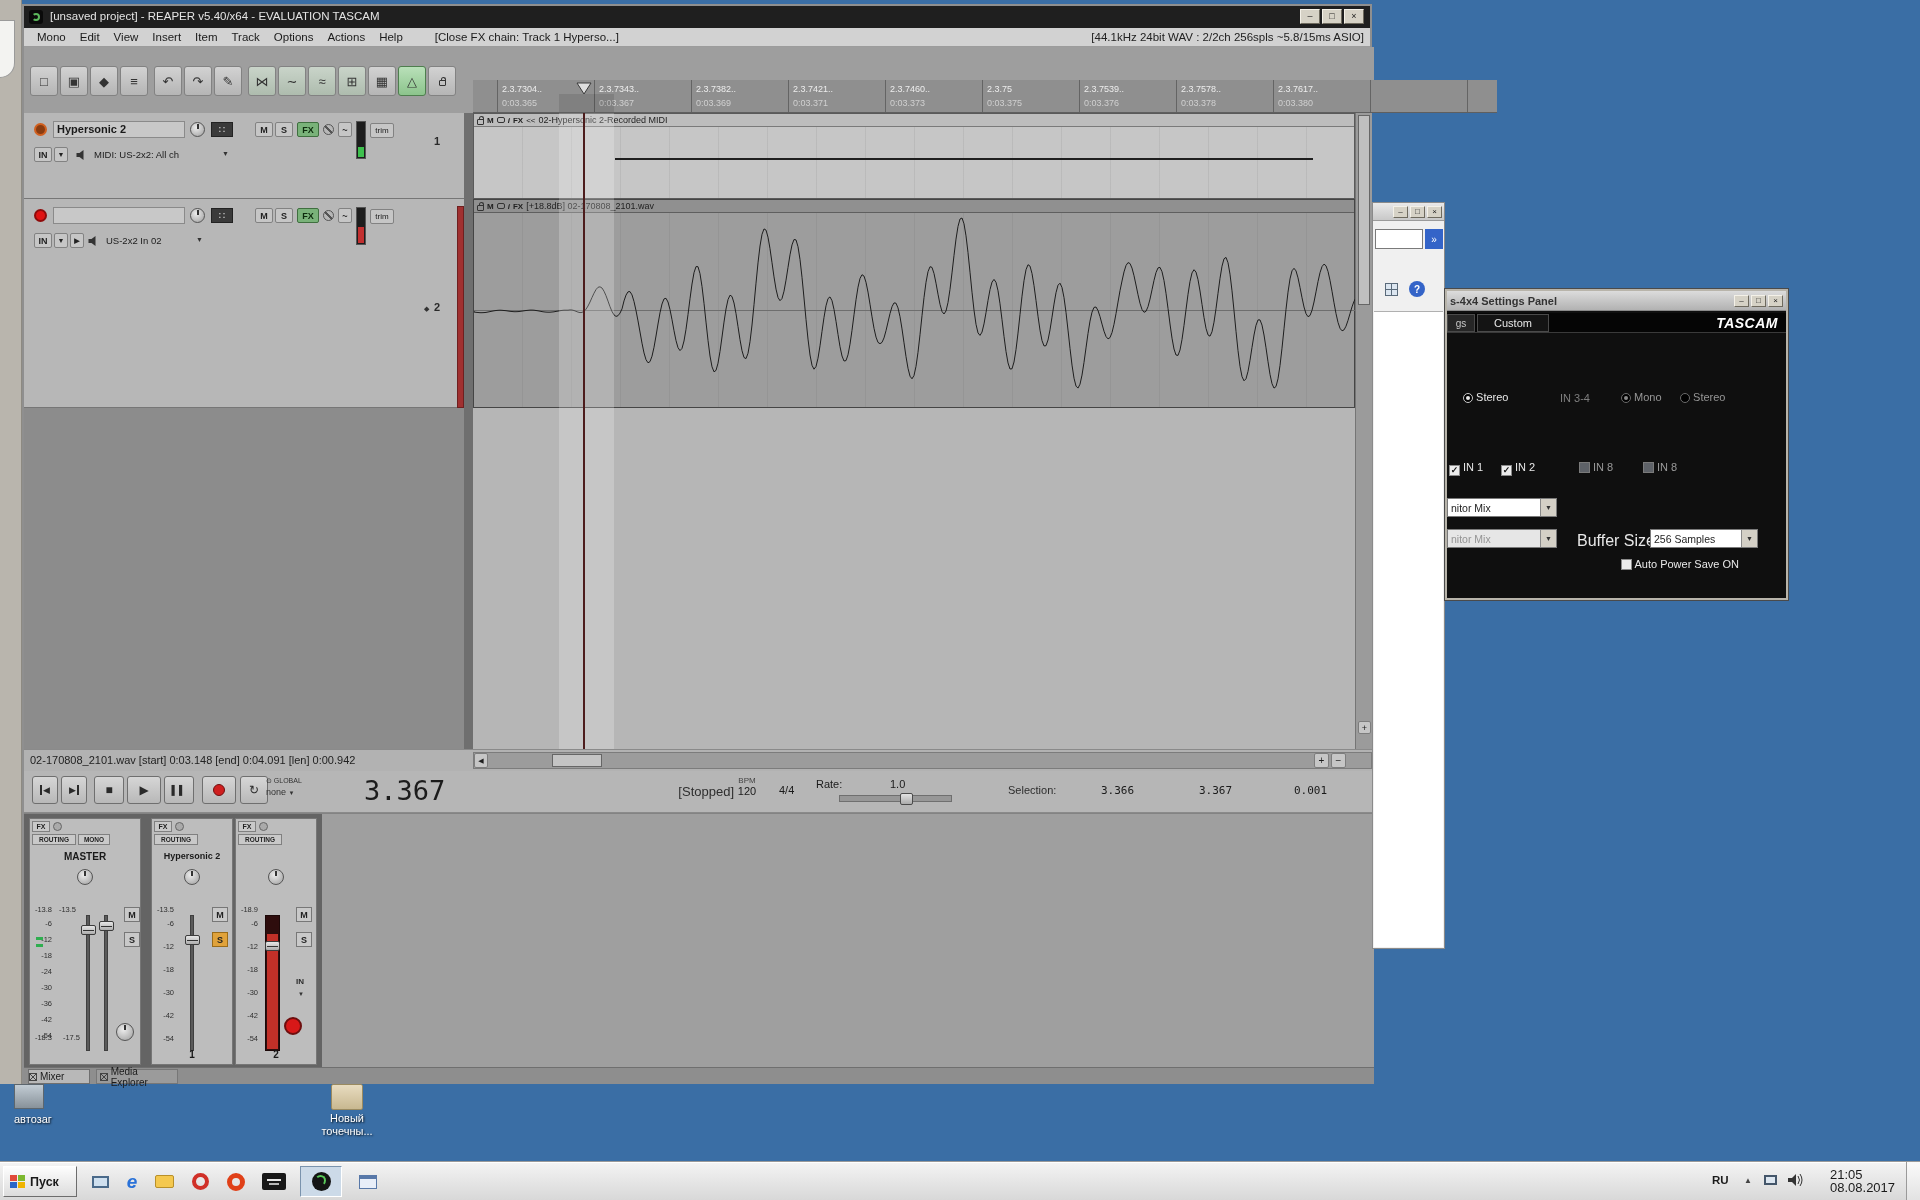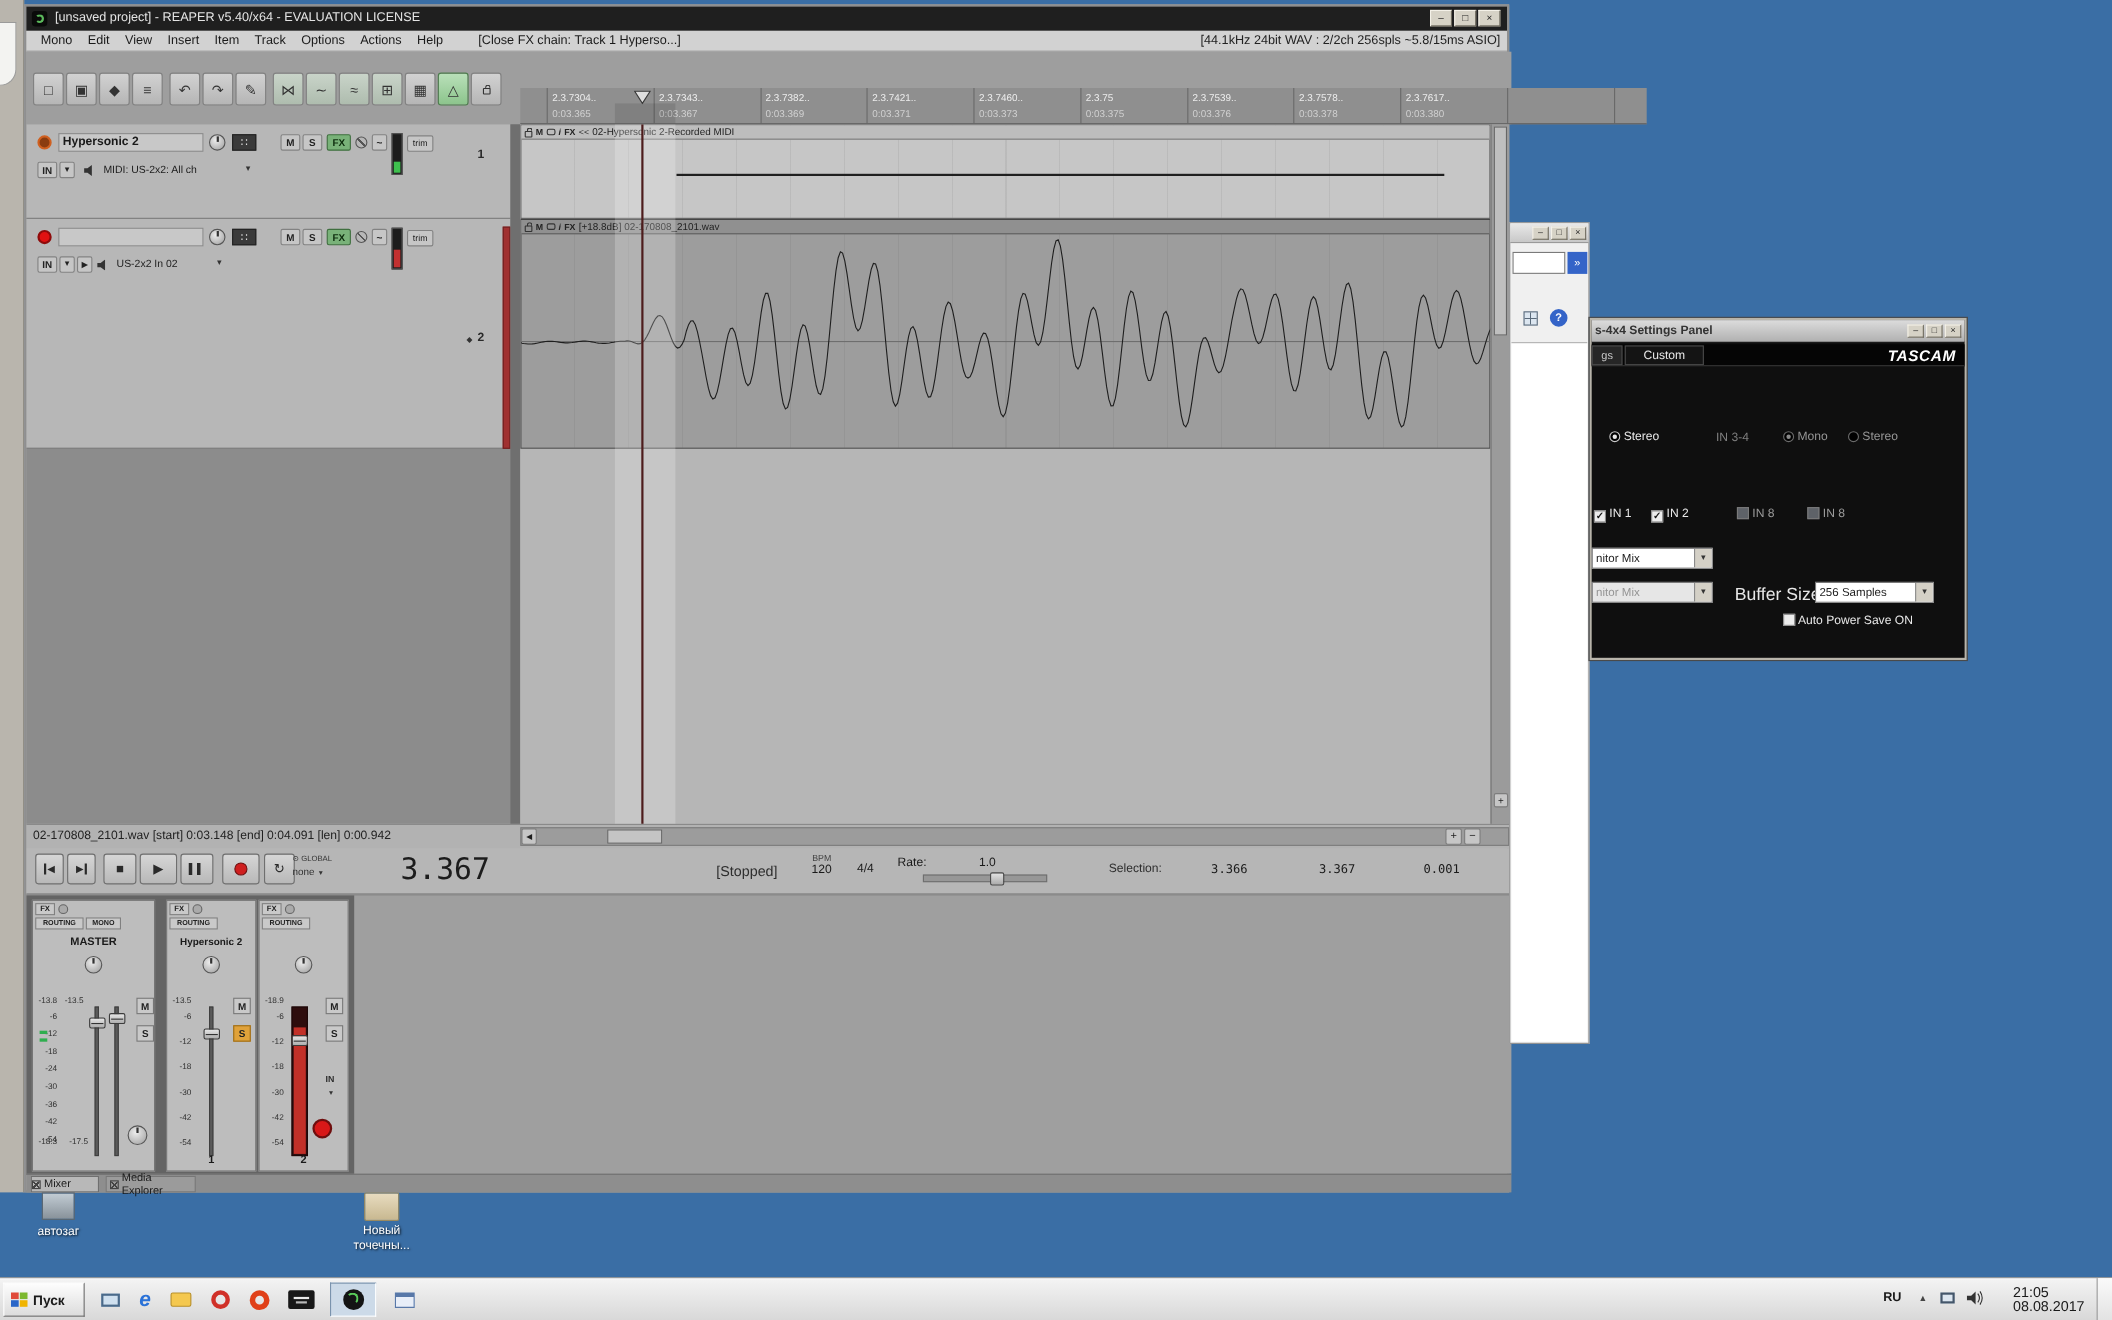--- a/index.html
+++ b/index.html
@@ -44,21 +44,21 @@
 <body>
 
 <div class="a" style="left:0;top:0;width:22px;height:1084px;background:#b9b5ad;border-right:1px solid #8d8a82"></div>
 <div class="a" style="left:0;top:20px;width:15px;height:58px;background:#f3f3f1;border:1px solid #9a9a9a;border-left:none;border-radius:0 0 16px 0"></div>
 
 <div class="a" style="left:22px;top:4px;width:1350px;height:1080px;background:#a8a8a8;border:2px solid #8f8f8f">
 
   <div class="a flex" style="left:0;top:0;width:100%;height:22px;background:#1f1f1f;padding:0 4px">
     <span class="a" style="left:5px;top:4px;width:14px;height:14px;background:#0a0a0a;border-radius:3px"></span>
     <span class="a" style="left:8px;top:7px;width:8px;height:8px;border:2px solid #5cb85c;border-radius:50%;border-left-color:transparent"></span>
-    <span class="a" style="left:26px;top:4px;color:#e4e4e4;font-size:11.5px;white-space:nowrap">[unsaved project] - REAPER v5.40/x64 - EVALUATION LICENSE</span>
+    <span class="a" style="left:26px;top:4px;color:#e4e4e4;font-size:11.5px;white-space:nowrap">[unsaved project] - REAPER v5.40/x64 - EVALUATION TASCAM</span>
     <span class="ws a" style="left:1276px;top:3px">–</span>
     <span class="ws a" style="left:1298px;top:3px">□</span>
     <span class="ws a" style="left:1320px;top:3px">×</span>
   </div>
 
   <div class="a flex" style="left:0;top:22px;width:100%;height:19px;background:#d2d2d2;border-bottom:1px solid #9c9c9c;padding:0 6px;gap:0;font-size:11.5px">
     <span style="padding:0 7px">Mono</span>
     <span style="padding:0 7px">Edit</span>
     <span style="padding:0 7px">View</span>
     <span style="padding:0 7px">Insert</span>
@@ -252,21 +252,21 @@
     <span class="trbtn" style="left:140px;width:30px;letter-spacing:1px;font-size:9px">▌▌</span>
     <span class="trbtn" style="left:178px;width:34px">
         <span style="width:12px;height:12px;border-radius:50%;background:#cf1f1f;border:1px solid #701010"></span>
       </span>
     <span class="trbtn" style="left:216px;width:28px">↻</span>
     <div class="a" style="left:242px;top:6px;width:54px;height:28px;font-size:7px;color:#333;text-align:left">
       <div><span>⊙</span> <span>GLOBAL</span></div>
       <div style="font-size:9px;margin-top:2px"><span>none</span> <span style="font-size:6px">▼</span></div>
     </div>
     <span class="a mono" style="left:340px;top:4px;font-size:27px;color:#1c1c1c">3.367</span>
-    <span class="a" style="left:600px;top:13px;width:110px;text-align:center;font-size:13px;color:#2e2e2e">[Stopped]</span>
+    <span class="a" style="left:600px;top:13px;width:110px;text-align:right;font-size:13px;color:#2e2e2e">[Stopped]</span>
     <div class="a" style="left:706px;top:5px;width:34px;text-align:center">
       <div style="font-size:8px;color:#444">BPM</div>
       <div style="font-size:11px">120</div>
     </div>
     <span class="a" style="left:755px;top:13px;font-size:11px">4/4</span>
     <span class="a" style="left:792px;top:7px;font-size:11px">Rate:</span>
     <span class="a" style="left:866px;top:7px;font-size:11px">1.0</span>
     <div class="a" style="left:815px;top:24px;width:113px;height:7px;background:#979797;border:1px solid #6f6f6f">
       <span class="a" style="left:60px;top:-3px;width:13px;height:12px;background:linear-gradient(#e2e2e2,#ababab);border:1px solid #4a4a4a;border-radius:2px"></span>
     </div>
@@ -413,21 +413,21 @@
     </div>
   <span class="a" style="left:130px;top:241px;color:#e8e8e8;font-size:16px">Buffer Size:</span>
   <div class="ddl" style="left:203px;top:238px;width:108px">
       <span style="padding-left:3px;white-space:nowrap">256 Samples</span>
       <span class="ar">▼</span>
     </div>
 
   <span class="a" style="left:174px;top:267px"><span class="cbx"></span> <span style="color:#e8e8e8;font-size:11px">Auto Power Save ON</span></span>
 </div>
 
-<div class="a" style="left:14px;top:1084px;width:78px;text-align:center">
+<div class="a" style="left:14px;top:1084px;width:78px;">
   <span style="display:inline-block;width:30px;height:25px;background:linear-gradient(#c2ccd4,#88929a);border:1px solid #5c666e"></span>
   <div class="white-sh" style="font-size:11px;margin-top:2px">автозаг</div>
 </div>
 <div class="a" style="left:302px;top:1084px;width:90px;text-align:center">
   <span style="display:inline-block;width:32px;height:26px;background:linear-gradient(#e8dcc0,#c8b890);border:1px solid #9a8a60;border-radius:2px"></span>
   <div class="white-sh" style="font-size:11px;line-height:13px">Новый</div>
   <div class="white-sh" style="font-size:11px;line-height:13px">точечны...</div>
 </div>
 
 <div class="a" style="left:0;top:1161px;width:1920px;height:39px;background:linear-gradient(#f4f4f4,#d8d8d8);border-top:1px solid #9a9a9a;box-shadow:inset 0 1px 0 #fff">

